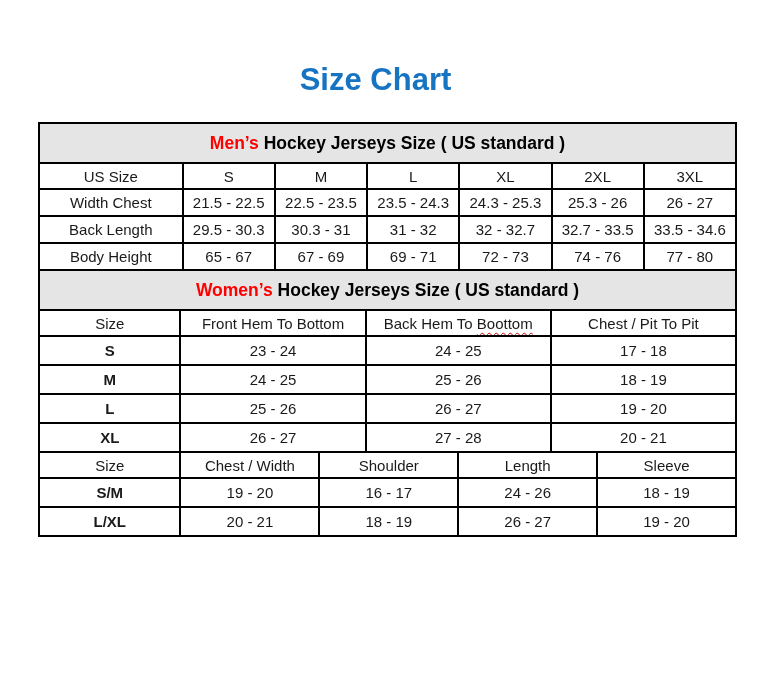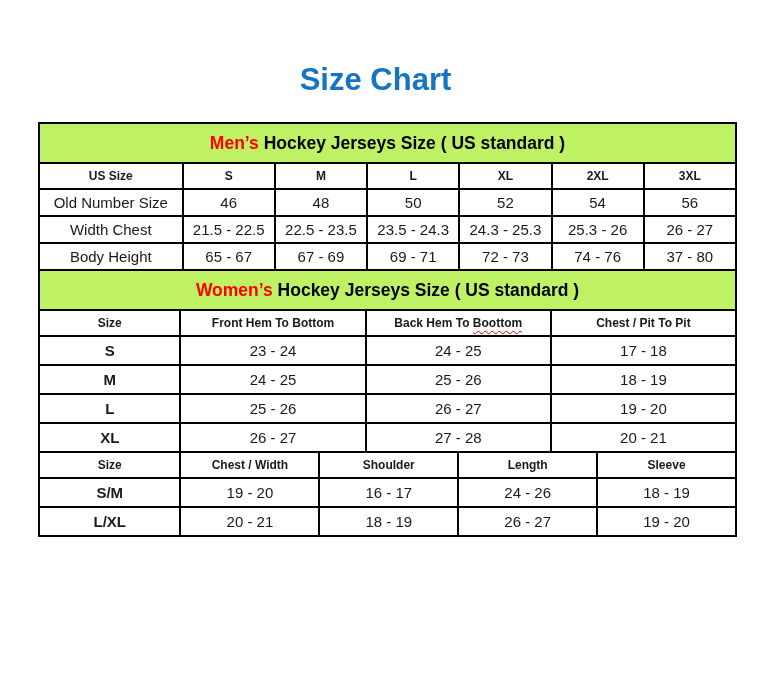--- a/index.html
+++ b/index.html
@@ -30,25 +30,25 @@
   }
   .size-table + .size-table { margin-top: -2px; }
   .size-table th, .size-table td {
     border: 2px solid #000000;
     text-align: center;
     vertical-align: middle;
     color: #1a1a1a;
     padding: 1px 2px;
     overflow: hidden;
   }
-  .size-table th { font-size: 12px; font-weight: bold; height: 22px; margin-top: 12px; }
+  .size-table th { font-size: 15px; font-weight: normal; height: 22px; margin-top: 12px; }
   .size-table td { font-size: 15px; font-weight: normal; height: 23px; }
   .table-womens td, .table-youth td { height: 25px; }
   td.banner {
-    background: #bef264;
+    background: #e5e5e5;
     font-weight: bold;
     font-size: 17.5px;
     height: 36px;
     color: #000000;
   }
   .table-youth td.banner { height: 26px; }
   .hl { color: #FF0000; }
   .table-womens td.rowhead, .table-youth td.rowhead { font-weight: bold; }
   .table-mens   col.c0 { width: 20.6%; }
   .table-womens col.c0 { width: 20.3%; }
@@ -84,45 +84,45 @@
         <tr>
           <th>US Size</th>
           <th>S</th>
           <th>M</th>
           <th>L</th>
           <th>XL</th>
           <th>2XL</th>
           <th>3XL</th>
         </tr>
         <tr>
-          <td class="rowhead">Old Number Size</td>
-          <td>46</td>
-          <td>48</td>
-          <td>50</td>
-          <td>52</td>
-          <td>54</td>
-          <td>56</td>
-        </tr>
-        <tr>
           <td class="rowhead">Width Chest</td>
           <td>21.5 - 22.5</td>
           <td>22.5 - 23.5</td>
           <td>23.5 - 24.3</td>
           <td>24.3 - 25.3</td>
           <td>25.3 - 26</td>
           <td>26 - 27</td>
         </tr>
         <tr>
+          <td class="rowhead">Back Length</td>
+          <td>29.5 - 30.3</td>
+          <td>30.3 - 31</td>
+          <td>31 - 32</td>
+          <td>32 - 32.7</td>
+          <td>32.7 - 33.5</td>
+          <td>33.5 - 34.6</td>
+        </tr>
+        <tr>
           <td class="rowhead">Body Height</td>
           <td>65 - 67</td>
           <td>67 - 69</td>
           <td>69 - 71</td>
           <td>72 - 73</td>
           <td>74 - 76</td>
-          <td>37 - 80</td>
+          <td>77 - 80</td>
         </tr>
       </tbody>
     </table>
     <table class="size-table table-womens">
       <colgroup>
         <col class="c0">
         <col class="c1">
         <col class="c2">
         <col class="c3">
       </colgroup>

